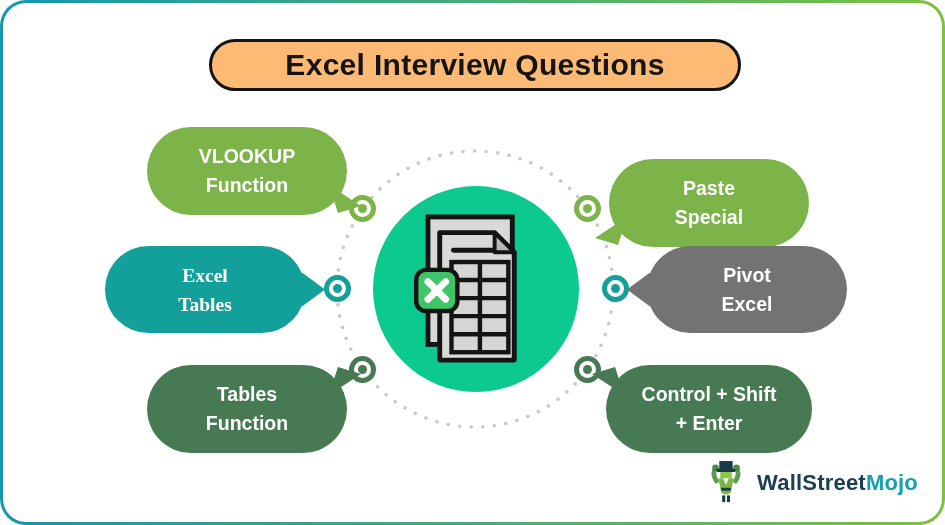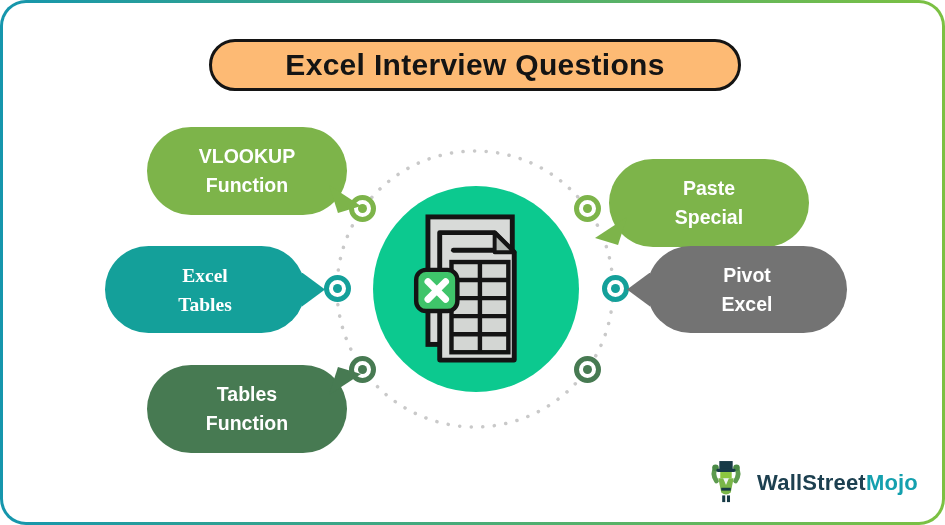--- a/index.html
+++ b/index.html
@@ -120,20 +120,25 @@
     <div class="bubble pos-tr" style="background-color: rgb(125, 180, 74);">
       <span class="tail"></span>
       <span>Paste</span>
       <span>Special</span>
     </div>
     <div class="bubble pos-mr" style="background-color: #737373;">
       <span class="tail"></span>
       <span>Pivot</span>
       <span>Excel</span>
     </div>
+    <div class="bubble pos-br" style="background-color: rgb(71, 122, 82);">
+      <span class="tail"></span>
+      <span>Control + Shift</span>
+      <span>+ Enter</span>
+    </div>
 
     <div class="logo">
       <svg width="42" height="46" viewBox="0 0 44 48">
         <path d="M12,22 Q7,14 11,9" stroke="#5d9b4e" stroke-width="5" fill="none" stroke-linecap="round"></path>
         <path d="M32,22 Q37,14 33,9" stroke="#5d9b4e" stroke-width="5" fill="none" stroke-linecap="round"></path>
         <circle cx="11" cy="8" r="3.5" fill="#4a8a46"></circle>
         <circle cx="33" cy="8" r="3.5" fill="#4a8a46"></circle>
         <rect x="15" y="1" width="14" height="9" fill="#173a46"></rect>
         <rect x="12" y="9" width="20" height="3.5" rx="1.5" fill="#173a46"></rect>
         <rect x="16" y="12.5" width="12" height="6.5" fill="#8cc63f"></rect>

